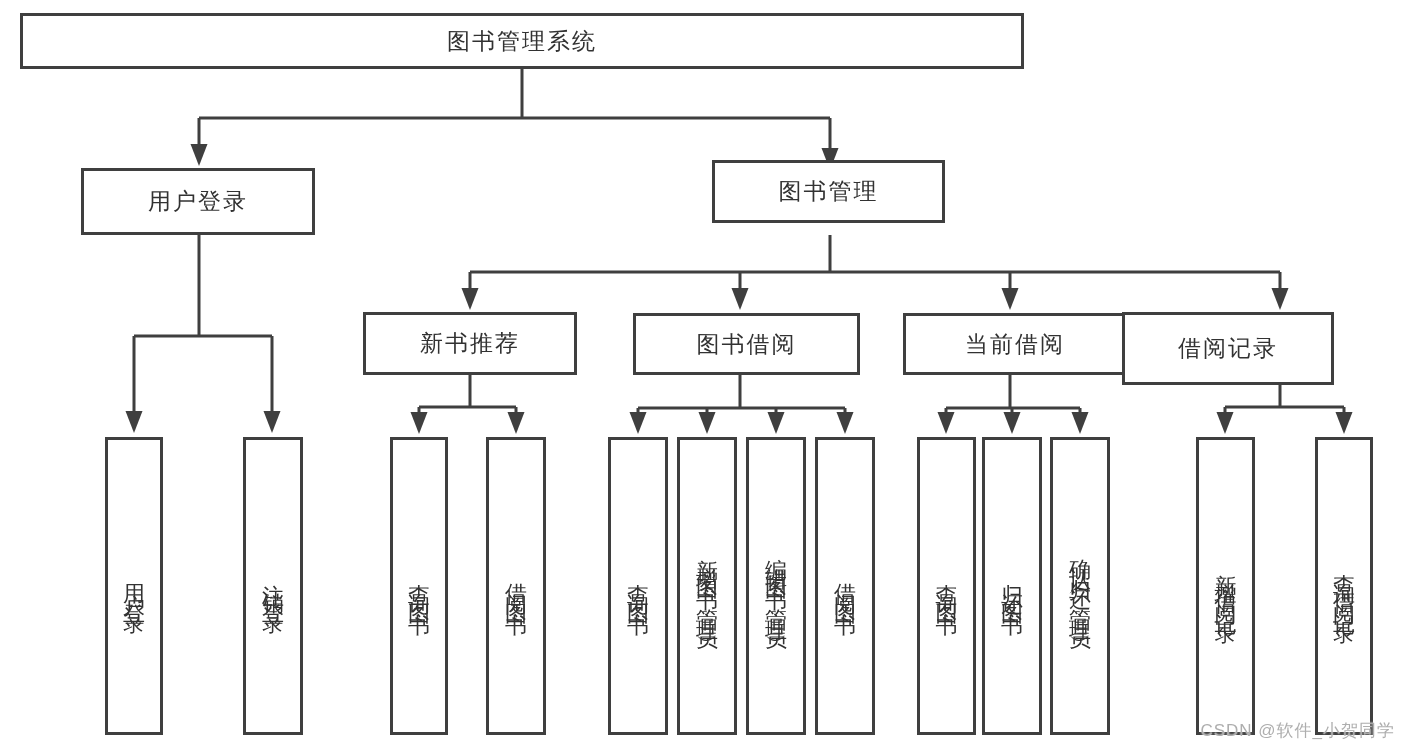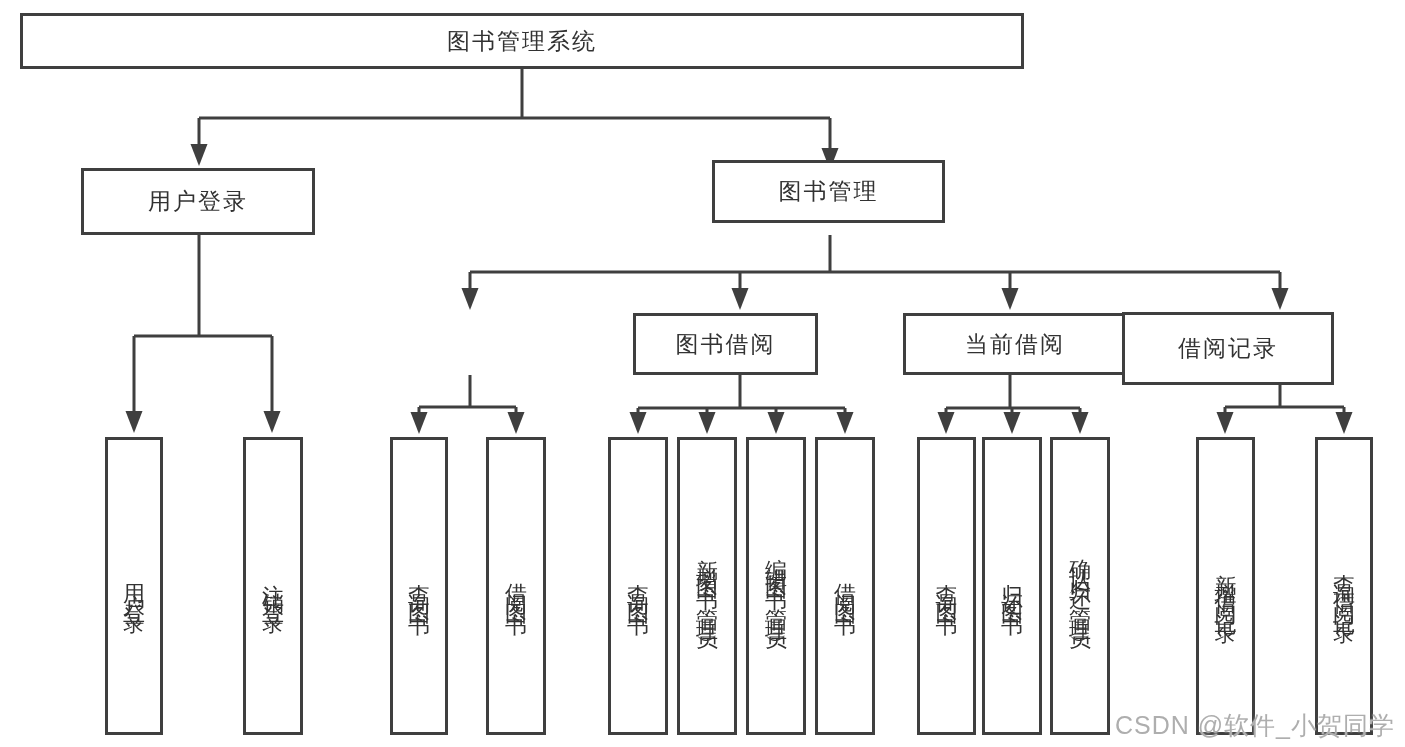--- a/index.html
+++ b/index.html
@@ -20,21 +20,21 @@
     color:#323232;
   }
   .h{font-size:23px;letter-spacing:2px;white-space:nowrap;}
   .v{
     writing-mode:vertical-rl;
     font-size:22px;letter-spacing:10px;line-height:1;
     text-align:center;
   }
   .watermark{
     position:absolute;right:10px;bottom:5px;
-    font-size:25px;color:#aeaeae;letter-spacing:1px;
+    font-size:17px;color:#aeaeae;letter-spacing:1px;
     text-shadow:0 0 2px #ffffff;
     white-space:nowrap;
   }
 </style>
 </head>
 <body>
 
 <div class="stage">
 
   <svg class="connectors" width="1405" height="747" viewBox="0 0 1405 747">
@@ -64,21 +64,22 @@
     <polygon points="1071.5,412 1088.5,412 1080,434"></polygon>
     <polygon points="1216.5,412 1233.5,412 1225,434"></polygon>
     <polygon points="1335.5,412 1352.5,412 1344,434"></polygon>
   </svg>
 
   <div class="box h" style="left:20px;top:13px;width:1004px;height:56px">图书管理系统</div>
 
   <div class="box h" style="left:81px;top:168px;width:234px;height:67px">用户登录</div>
   <div class="box h" style="left:712px;top:160px;width:233px;height:63px">图书管理</div>
 
-  <div class="box h" style="left:633px;top:313px;width:185px;height:62px">图书借阅</div>
+  <div class="box h" style="left:363px;top:312px;width:214px;height:63px">新书推荐</div>
+  <div class="box h" style="left:633px;top:313px;width:227px;height:62px">图书借阅</div>
   <div class="box h" style="left:903px;top:313px;width:224px;height:62px">当前借阅</div>
   <div class="box h" style="left:1122px;top:312px;width:212px;height:73px">借阅记录</div>
 
   <div class="box v" style="left:105px;top:437px;width:58px;height:298px">用户登录</div>
   <div class="box v" style="left:243px;top:437px;width:60px;height:298px">注销登录</div>
 
   <div class="box v" style="left:390px;top:437px;width:58px;height:298px">查询图书</div>
   <div class="box v" style="left:486px;top:437px;width:60px;height:298px">借阅图书</div>
 
   <div class="box v" style="left:608px;top:437px;width:60px;height:298px">查询图书</div>

